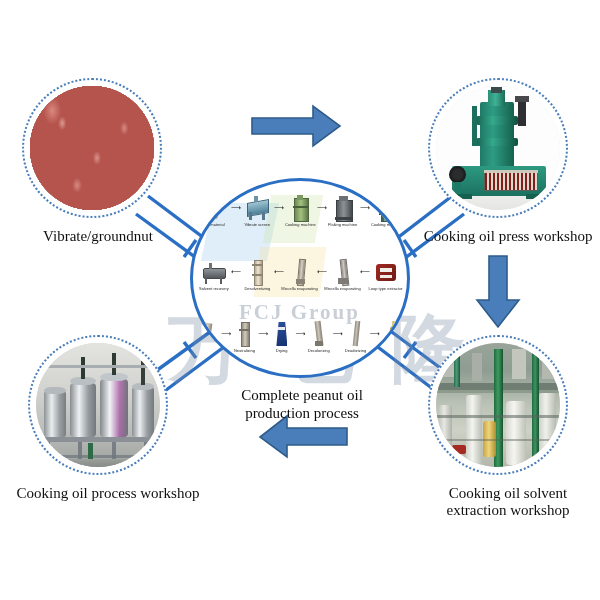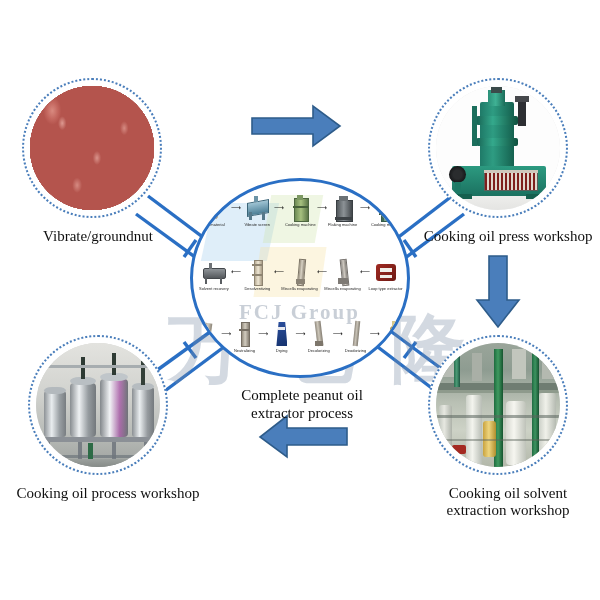--- a/index.html
+++ b/index.html
@@ -433,15 +433,15 @@
         </div>
       </div>
 
     </div>
   </div>
 
   <div id="wm-cjk" style="left:168px;top:300px;">万 包 隆</div>
   <div id="wm-text" style="left:203px;top:300px;">FCJ Group</div>
 
   <div id="hub-caption" style="left:212px;top:386px;width:180px;">Complete peanut oil
-extractor process</div>
+production process</div>
 
 </div>
 
 </body></html>

